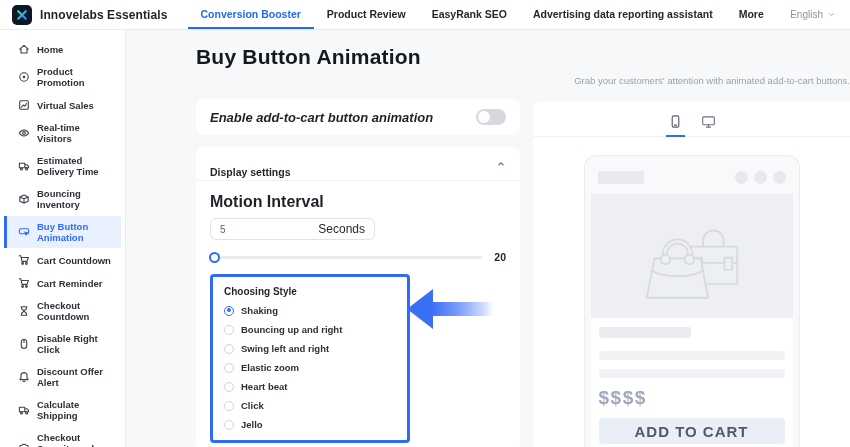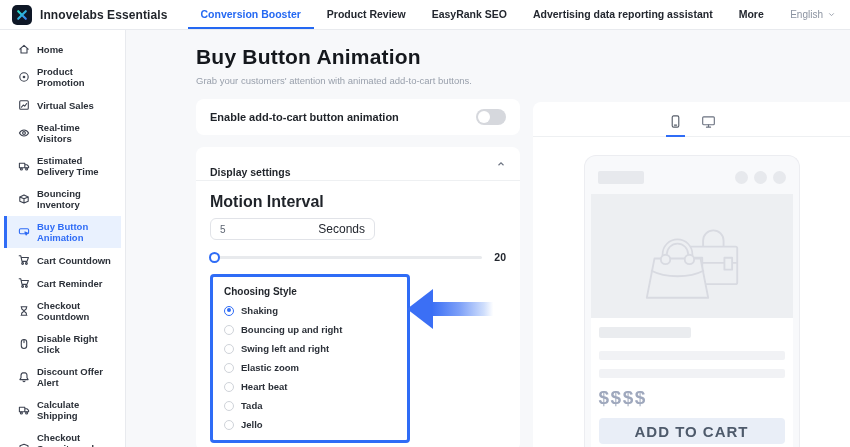--- a/index.html
+++ b/index.html
@@ -25,27 +25,27 @@
   .sidebar { width:126px; flex:0 0 126px; background:#fff; border-right:1px solid #e8eaee; display:flex; flex-direction:column; padding-top:7px; }
   .side-item { display:flex; align-items:center; gap:7px; padding:5px 8px 5px 11px; margin:1px 4px; font-size:9.5px; font-weight:bold; color:#2b3038; line-height:11px; cursor:pointer; border-left:3px solid transparent; }
   .side-item .icon { flex:0 0 12px; }
   .side-item.active { background:#e9f1fe; color:#2f6cf6; border-left-color:#2f6cf6; }
   .side-item.active .icon svg { stroke:#2f6cf6; }
   .icon svg { width:12px; height:12px; stroke:#3c4250; fill:none; stroke-width:1.1; stroke-linecap:round; stroke-linejoin:round; display:block; }
 
   
   .main { flex:1; background:#f7f8fa; padding:15px 0 0 70px; display:flex; flex-direction:column; }
   h1 { font-size:21px; font-weight:bold; color:#15181d; letter-spacing:.2px; }
-  .subtitle { font-size:9.5px; color:#99a0ac; margin-top:6px; }
+  .subtitle { font-size:9.5px; color:#99a0ac; margin-top:6px;text-align:right; }
   .content-row { display:flex; align-items:flex-start; margin-top:13px; flex:1; }
   .left-col { width:324px; flex:0 0 324px; }
 
   .card { background:#fff; border-radius:8px; }
   .enable-card { display:flex; align-items:center; justify-content:space-between; padding:10px 14px; height:36px; }
-  .enable-label { font-size:11px; font-weight:bold; }
+  .enable-label { font-size:13px; font-weight:bold;font-style:italic; }
   .toggle { width:30px; height:16px; border-radius:8px; background:#d6d8dd; position:relative; cursor:pointer; flex:0 0 auto; }
   .toggle .knob { position:absolute; left:2px; top:2px; width:12px; height:12px; border-radius:50%; background:#fff; }
 
   .settings-card { margin-top:12px; padding:10px 14px 8px; position:relative; }
   .settings-head { display:flex; align-items:center; justify-content:space-between; height:14px; }
   .settings-title { font-size:10.5px; font-weight:bold;margin-top:16px; }
   .chev { width:10px; height:10px; stroke:#6b7280; fill:none; stroke-width:1.3; cursor:pointer; }
   .settings-divider { border-bottom:1px solid #eef0f2; margin:9px -14px 0; }
   .mi-label { font-size:16px; font-weight:bold; margin-top:12px; }
   .mi-input { margin-top:7px; width:165px; height:22px; border:1px solid #e1e3e8; border-radius:6px; display:flex; align-items:center; padding:0 9px; background:#fff; }
@@ -313,21 +313,21 @@
                   <div class="radio-row">
                     <span class="radio"></span>
                     <span class="radio-label">Elastic zoom</span>
                   </div>
                   <div class="radio-row">
                     <span class="radio"></span>
                     <span class="radio-label">Heart beat</span>
                   </div>
                   <div class="radio-row">
                     <span class="radio"></span>
-                    <span class="radio-label">Tada</span>
+                    <span class="radio-label">Click</span>
                   </div>
                   <div class="radio-row">
                     <span class="radio"></span>
                     <span class="radio-label">Jello</span>
                   </div>
                 </div>
               <div class="pointer-arrow">
                 <div class="head"></div>
                   <div class="tail"></div>
               </div>

